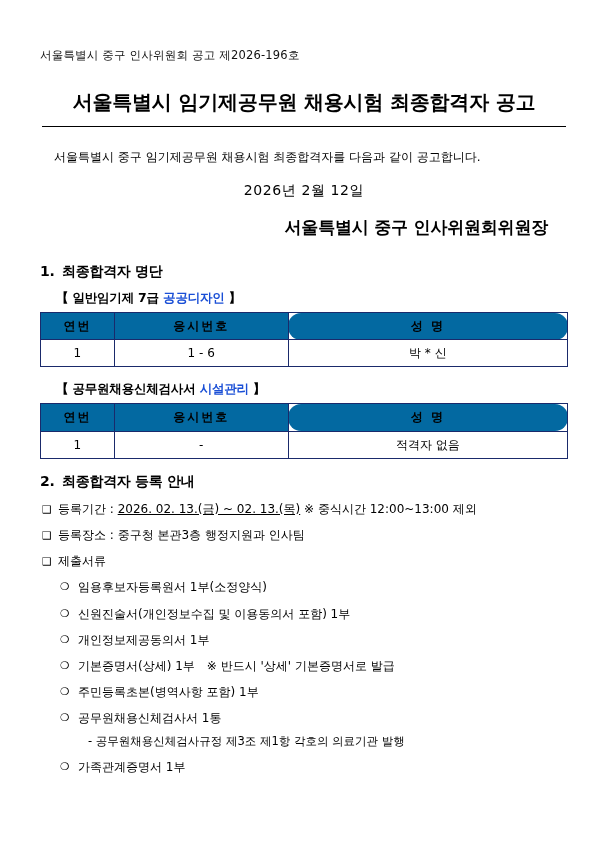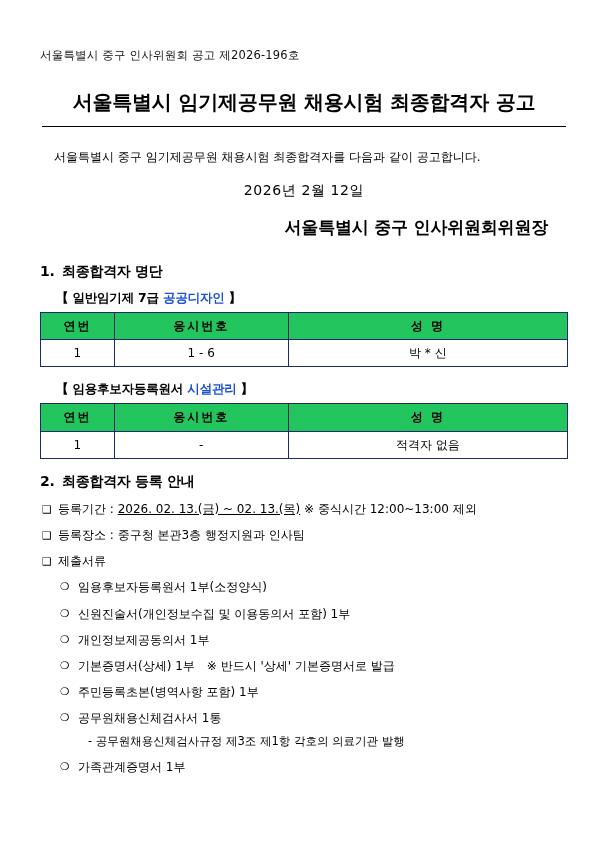--- a/index.html
+++ b/index.html
@@ -81,28 +81,28 @@
     margin-bottom: 14px;
   }
   table.result th,
   table.result td {
     border: 1px solid #1a2a6b;
     text-align: center;
     padding: 5px 2px;
     line-height: 1.35;
   }
   table.result th {
-    background: #22c55e;
+    background: #0369a1;
     font-weight: bold;
     letter-spacing: 2px;
   }
   table.result td { background: #ffffff; }
   .col-no { width: 14%; }
   .col-id { width: 33%; }
-  .col-name { width: 53%; }
+  .col-name { width: 53%; border-radius: 13px; }
   .notice-list {
     margin: 4px 0 0 0;
     padding: 0;
     list-style: none;
     font-size: 12px;
   }
   .notice-list > li {
     margin: 0 0 7px 0;
     padding-left: 18px;
     position: relative;
@@ -176,21 +176,21 @@
     <tbody>
       <tr>
         <td>1</td>
         <td>1 - 6</td>
         <td>박 * 신</td>
       </tr>
     </tbody>
   </table>
 
   <div class="table-caption">
-    <span class="brk">【</span><span> 임용후보자등록원서 </span><span class="hl">시설관리</span><span class="brk"> 】</span>
+    <span class="brk">【</span><span> 공무원채용신체검사서 </span><span class="hl">시설관리</span><span class="brk"> 】</span>
   </div>
 
   <table class="result">
     <thead>
       <tr>
         <th class="col-no">연번</th>
         <th class="col-id">응시번호</th>
         <th class="col-name">성    명</th>
       </tr>
     </thead>

